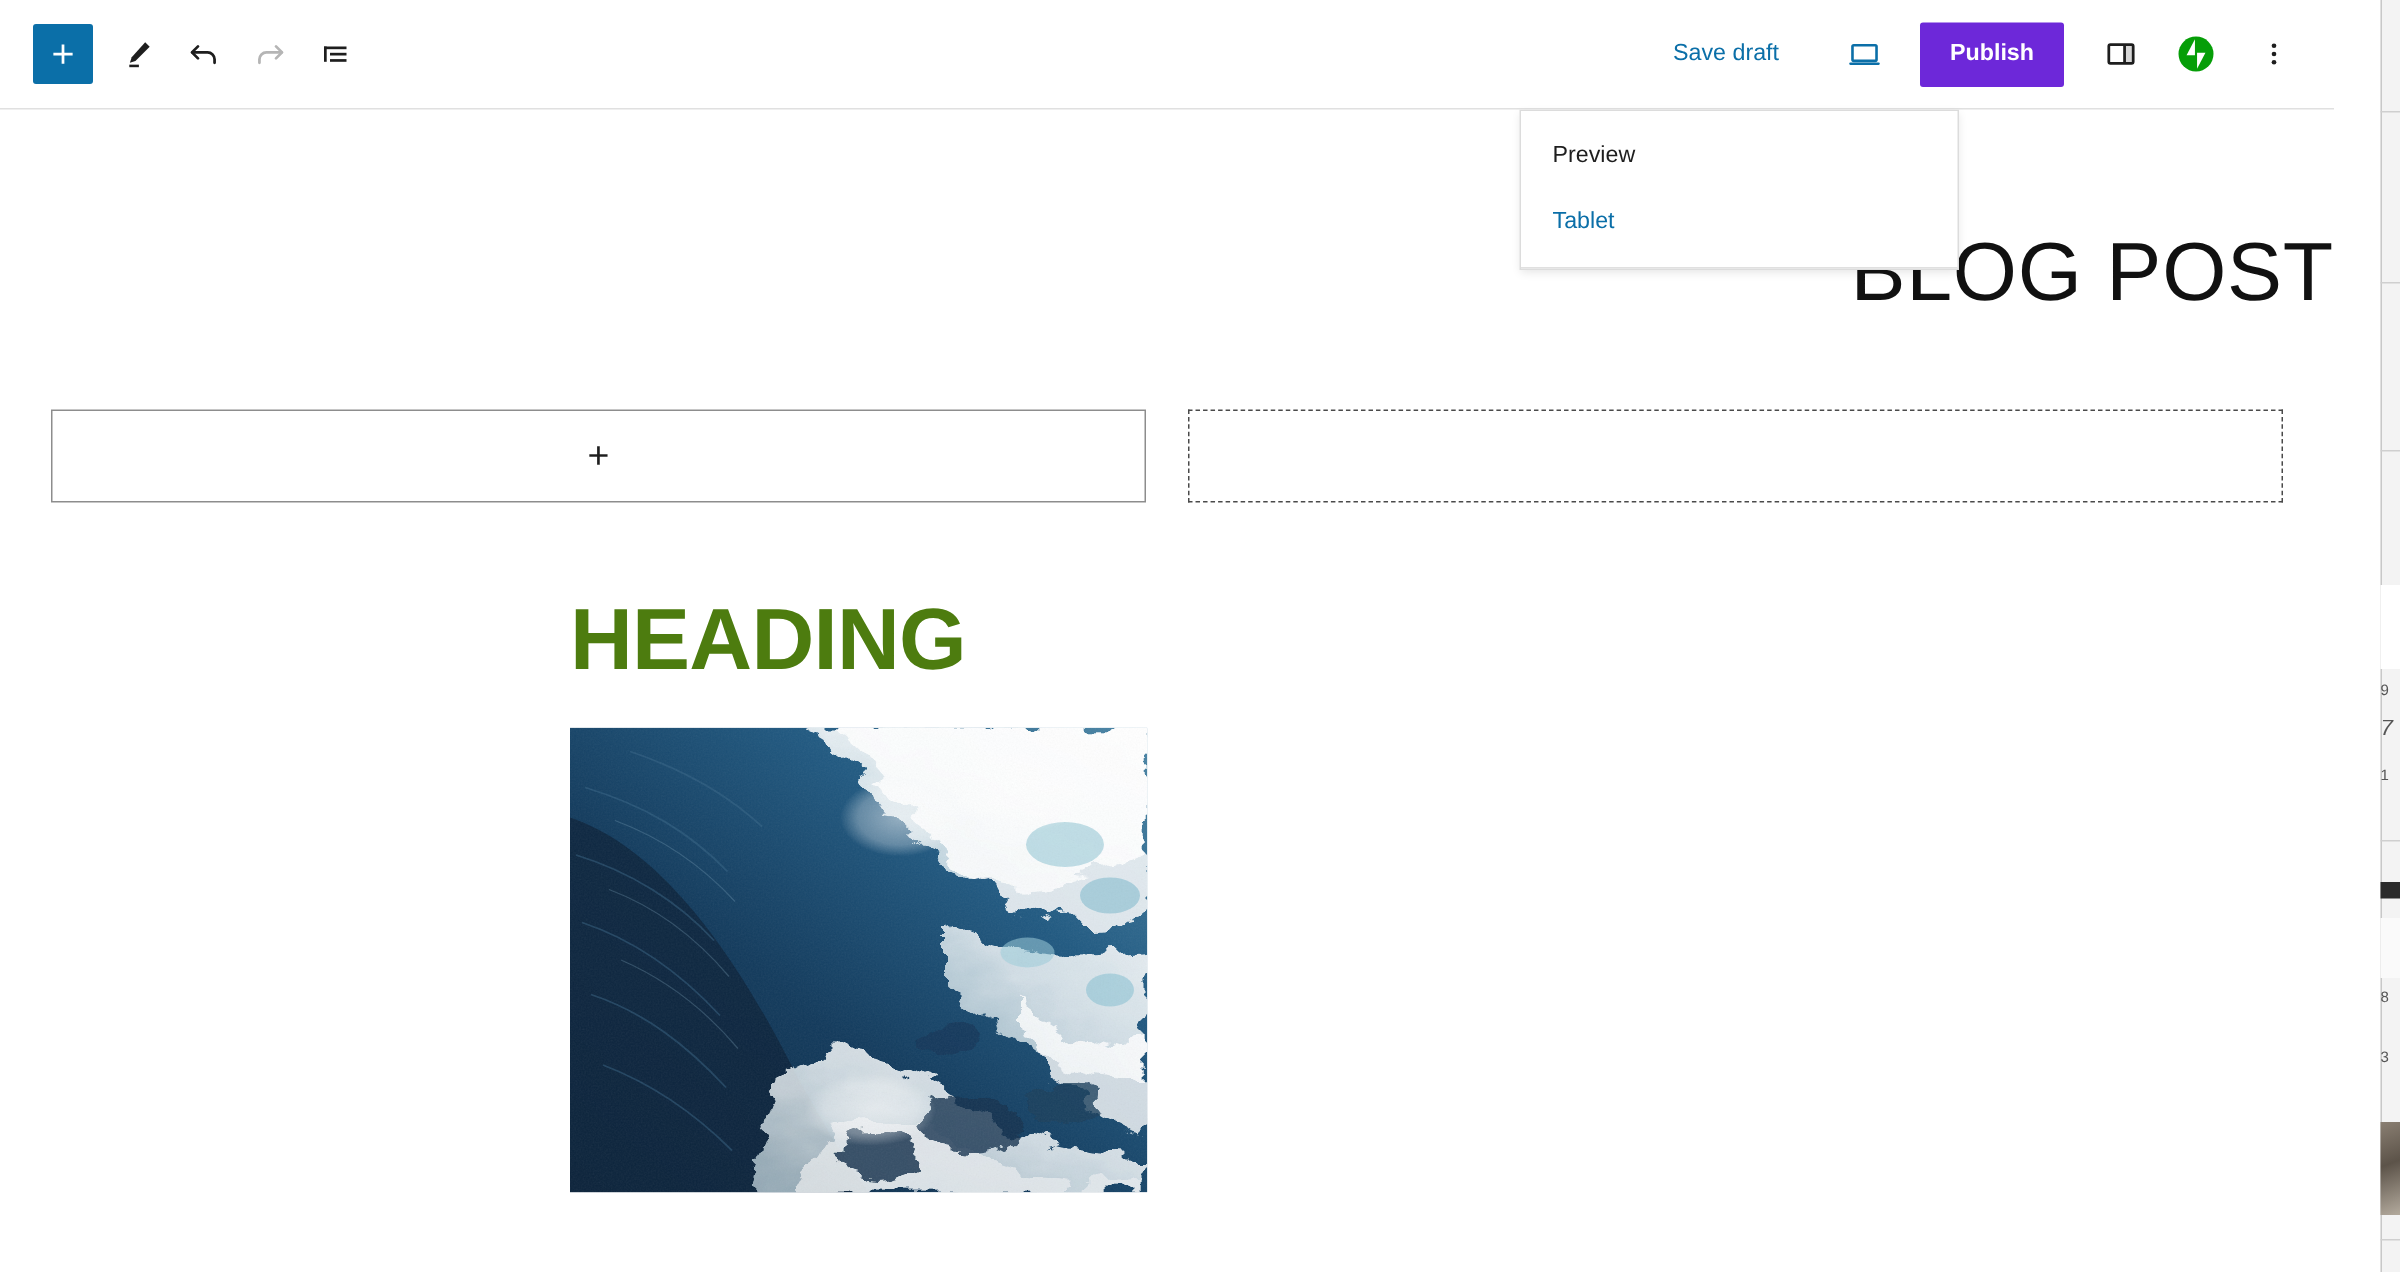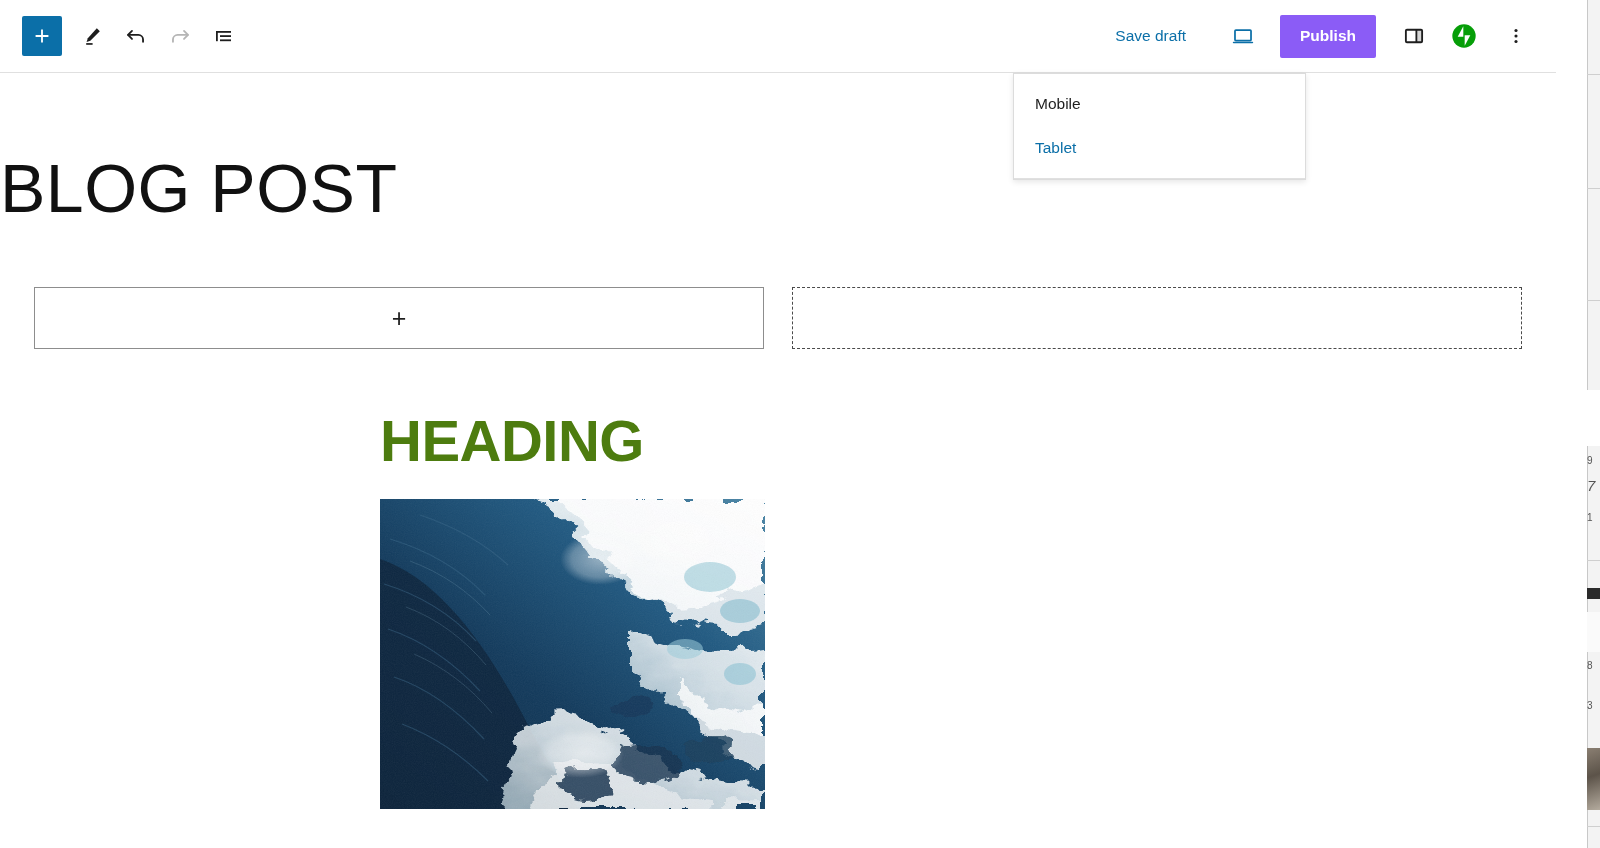--- a/index.html
+++ b/index.html
@@ -83,21 +83,21 @@
   }
 
   .preview-btn {
     width: 46px; height: 44px;
     display: flex; align-items: center; justify-content: center;
     background: none; border: none; cursor: pointer;
     margin-left: 22px;
   }
 
   .publish-btn {
-    background: #8b5cf6;
+    background: #6d28d9;
     color: #ffffff;
     font-size: 15.5px;
     font-weight: bold;
     border: none;
     border-radius: 2px;
     height: 43px;
     padding: 0 20px;
     cursor: pointer;
     margin-left: 14px;
     font-family: "Liberation Sans", sans-serif;
@@ -179,22 +179,22 @@
   .canvas {
     position: absolute;
     top: 74px; left: 0;
     width: 1556px;
     height: 774px;
     background: #ffffff;
     overflow: hidden;
   }
 
   .post-title {
-    text-align: left;
-    font-size: 68px;
+    text-align: right;
+    font-size: 55px;
     font-weight: 300;
     letter-spacing: 0.5px;
     color: #111111;
     margin: 0;
     padding-top: 78px;
     line-height: 1.08;
     font-family: "Liberation Sans", sans-serif;
   }
 
   .columns-row {
@@ -387,21 +387,21 @@
       </button>
     </div>
   </div>
 
   <div class="preview-dropdown">
 
     <div class="dd-group">
 
 
       <div class="dd-item">
-        <span>Mobile</span>
+        <span>Preview</span>
       </div>
 
       <div class="dd-item link-style">
         <span>Tablet</span>
       </div>
     </div>
 
     <div class="dd-divider"></div>
 
   </div>

